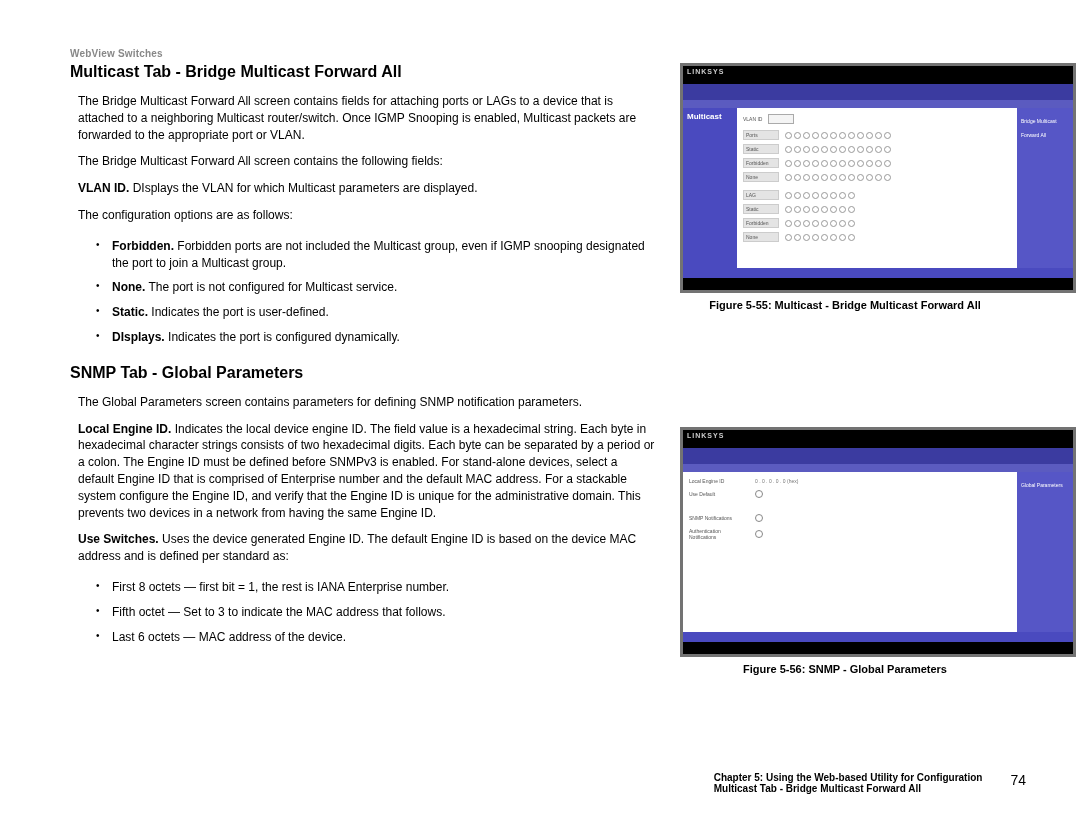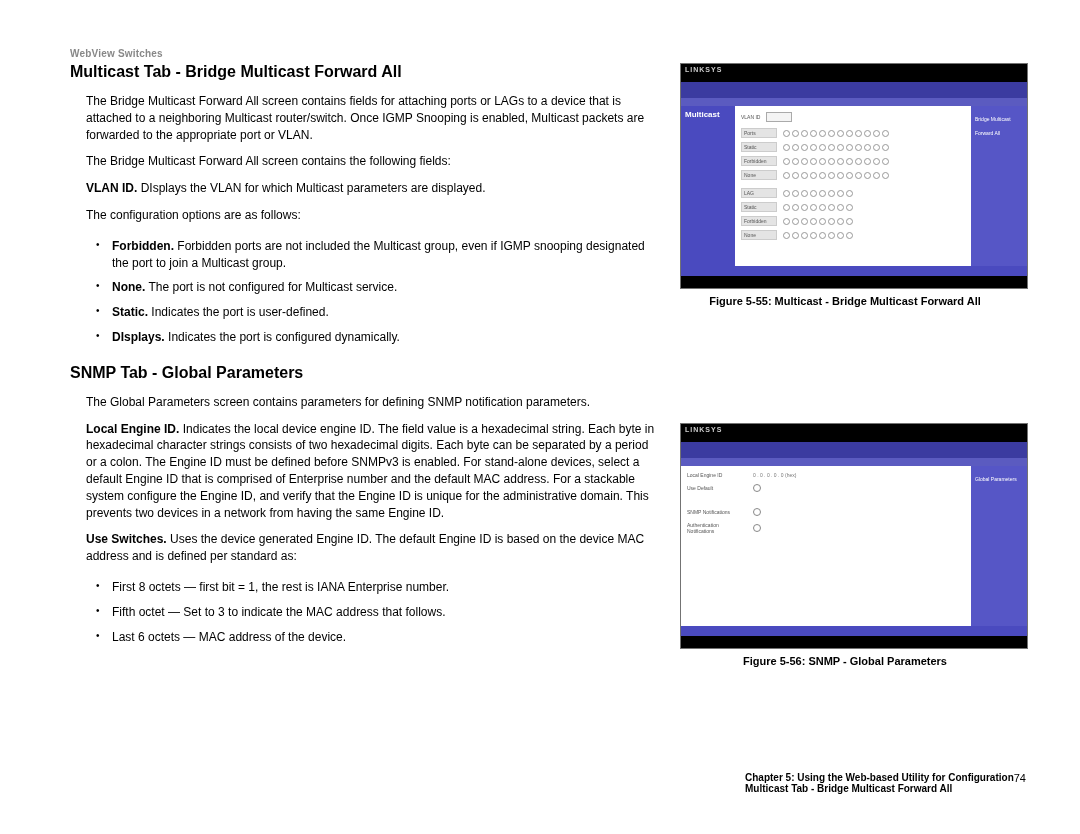--- a/index.html
+++ b/index.html
@@ -16,34 +16,34 @@
   .header {
     font-size:10px; font-weight:bold; color:#888; letter-spacing:0.2px;
     margin-bottom:4px;
   }
   .columns { display:flex; gap:24px; }
   .main { flex:1; }
   .side { width:330px; }
   h2.section {
     font-size:16px; font-weight:bold; margin:0 0 12px 0; color:#000;
   }
-  p { margin:0 0 10px 16px; line-height:1.4; }
+  p { margin:0 0 10px 8px; line-height:1.4; }
   .field-def b { font-weight:bold; }
   ul.opts { list-style:none; padding:0; margin:0 0 14px 0; }
   ul.opts li { position:relative; padding:4px 0 4px 42px; line-height:1.4; }
   ul.opts li:before {
     content:"•"; position:absolute; left:26px; top:4px; font-size:10px;
   }
   .figure-block{ margin-bottom:16px; }
   .fig-cap { font-size:11px; font-weight:bold; text-align:center; margin-top:6px; }
 
   
   .mini {
-    width:348px; box-sizing:border-box; background:#b91c1c;
-    border:1px solid #737373;
+    width:396px; box-sizing:border-box; background:#b91c1c;
+    border:3px solid #737373;
   }
   .mini .brand { background:#000; color:#ccc; height:14px; font-size:7px; padding:2px 4px; font-weight:bold; letter-spacing:1px;}
   .mini .navbar { background:#3b3ba0; height:16px; display:flex; align-items:center; gap:14px; padding:0 8px;}
   .mini .navbar span { font-size:5px; color:#dcdcf6; }
   .mini .subbar { background:#5b5bc0; height:8px;}
   .mini .body { display:flex; height:160px;}
   .mini .left {
     width:54px; background:#4a4abf;
     color:#fff; font-size:8px; font-weight:bold; padding:4px;
     box-sizing:border-box;
@@ -78,21 +78,21 @@
   .sn-row .val{ font-size:5px; color:#777;}
   .sn-row .rb{width:6px;height:6px;border:1px solid #888;border-radius:50%;}
   .mini .leftv2 small.sec{color:#fff;font-size:5px;display:block;margin-top:2px;}
 
   .footer-block{
     position:absolute; bottom:40px; left:70px; right:54px;
     border-top:0; display:flex; justify-content:flex-end; align-items:flex-start;
   }
   .footer-left{font-size:10px; font-weight:bold; color:#000;}
   .footer-left .sub{display:block;}
-  .page-num{font-size:11px;}
+  .page-num{font-size:14px;margin-left:28px;}
 </style>
 </head>
 <body>
 
 <div class="page">
   <div class="header">WebView Switches</div>
 
   <div class="columns">
     <div class="main">
 

